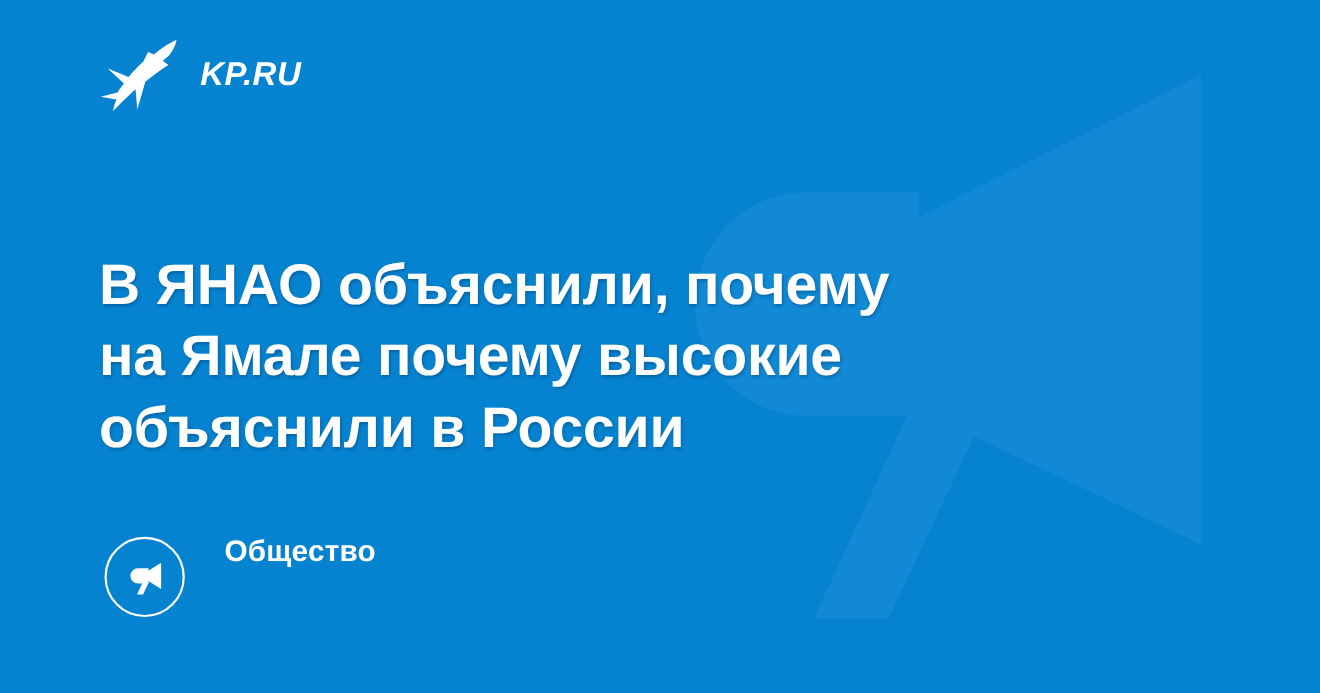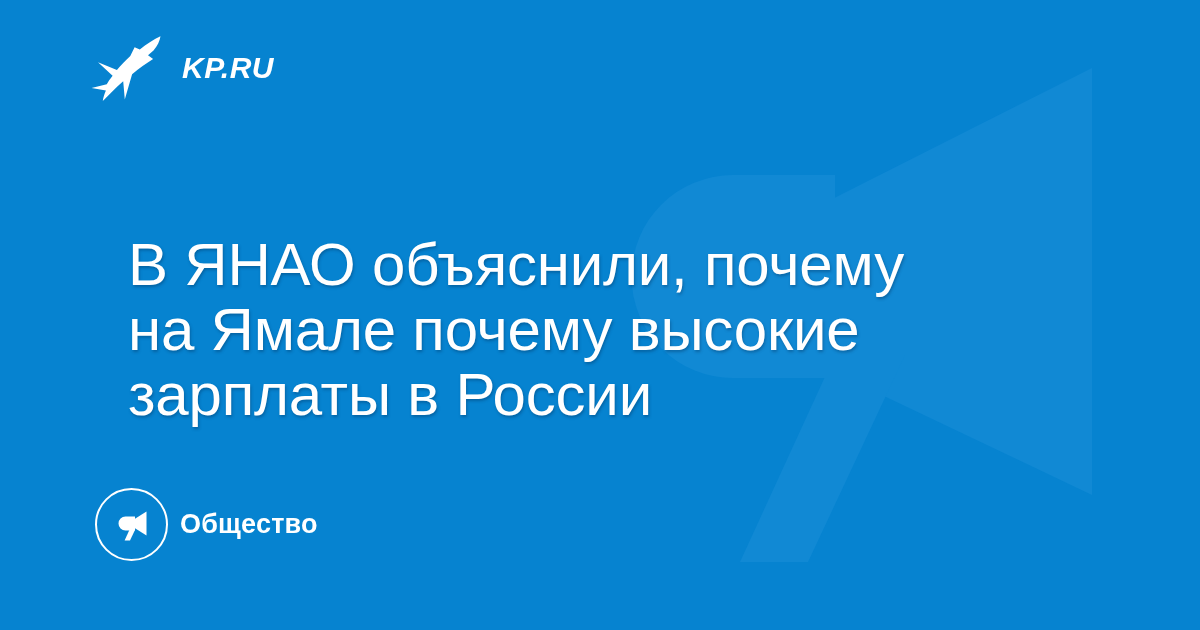--- a/index.html
+++ b/index.html
@@ -59,40 +59,39 @@
   }
 
   
   .headline {
     position: absolute;
     left: 90px;
     top: 192px;
     width: 810px;
     z-index: 3;
     color: #ffffff;
-    font-size: 60px;
-    font-weight: normal;
+    font-size: 52px;
+    font-weight: bold;
     line-height: 65px;
     letter-spacing: -0.2px;
     text-shadow: 1px 2px 3px rgba(0, 40, 80, 0.35);
-    margin-left: 38px;
   }
   .headline .hl-line {
     display: block;
     white-space: nowrap;
   }
 
   
   .category {
     position: absolute;
     left: 95px;
     top: 488px;
     display: flex;
-    align-items: center;
-    gap: 12px;
+    align-items: flex-start;
+    gap: 36px;
     z-index: 3;
   }
   .cat-circle {
     width: 73px;
     height: 73px;
     border-radius: 50%;
     border: 2px solid #ffffff;
     box-sizing: border-box;
     display: flex;
     align-items: center;
@@ -143,21 +142,21 @@
         C49.5 35.2 56.8 29.8 63.1 26.0
         L58.0 22.2 L63.5 17.6
         C67.4 12.9 69.8 7.9 70.5 3.2 Z"></path>
     </svg>
     <span class="brand-name">KP.RU</span>
   </div>
 
   <h1 class="headline">
     <span class="hl-line">В ЯНАО объяснили, почему</span>
     <span class="hl-line">на Ямале почему высокие</span>
-    <span class="hl-line">зарплаты в России</span>
+    <span class="hl-line">объяснили в России</span>
   </h1>
 
   <div class="category">
     <span class="cat-circle">
       <svg viewBox="0 0 38 38" aria-hidden="true">
 
         <path fill="#ffffff" d="M33.5 5.5 L33.5 29.5 L20.0 21.0 L20.0 14.0 Z"></path>
 
         <path fill="#ffffff" d="M12.5 10.5 L22.0 10.5 L22.0 24.5 L12.5 24.5
                                  A7 7 0 0 1 12.5 10.5 Z"></path>

